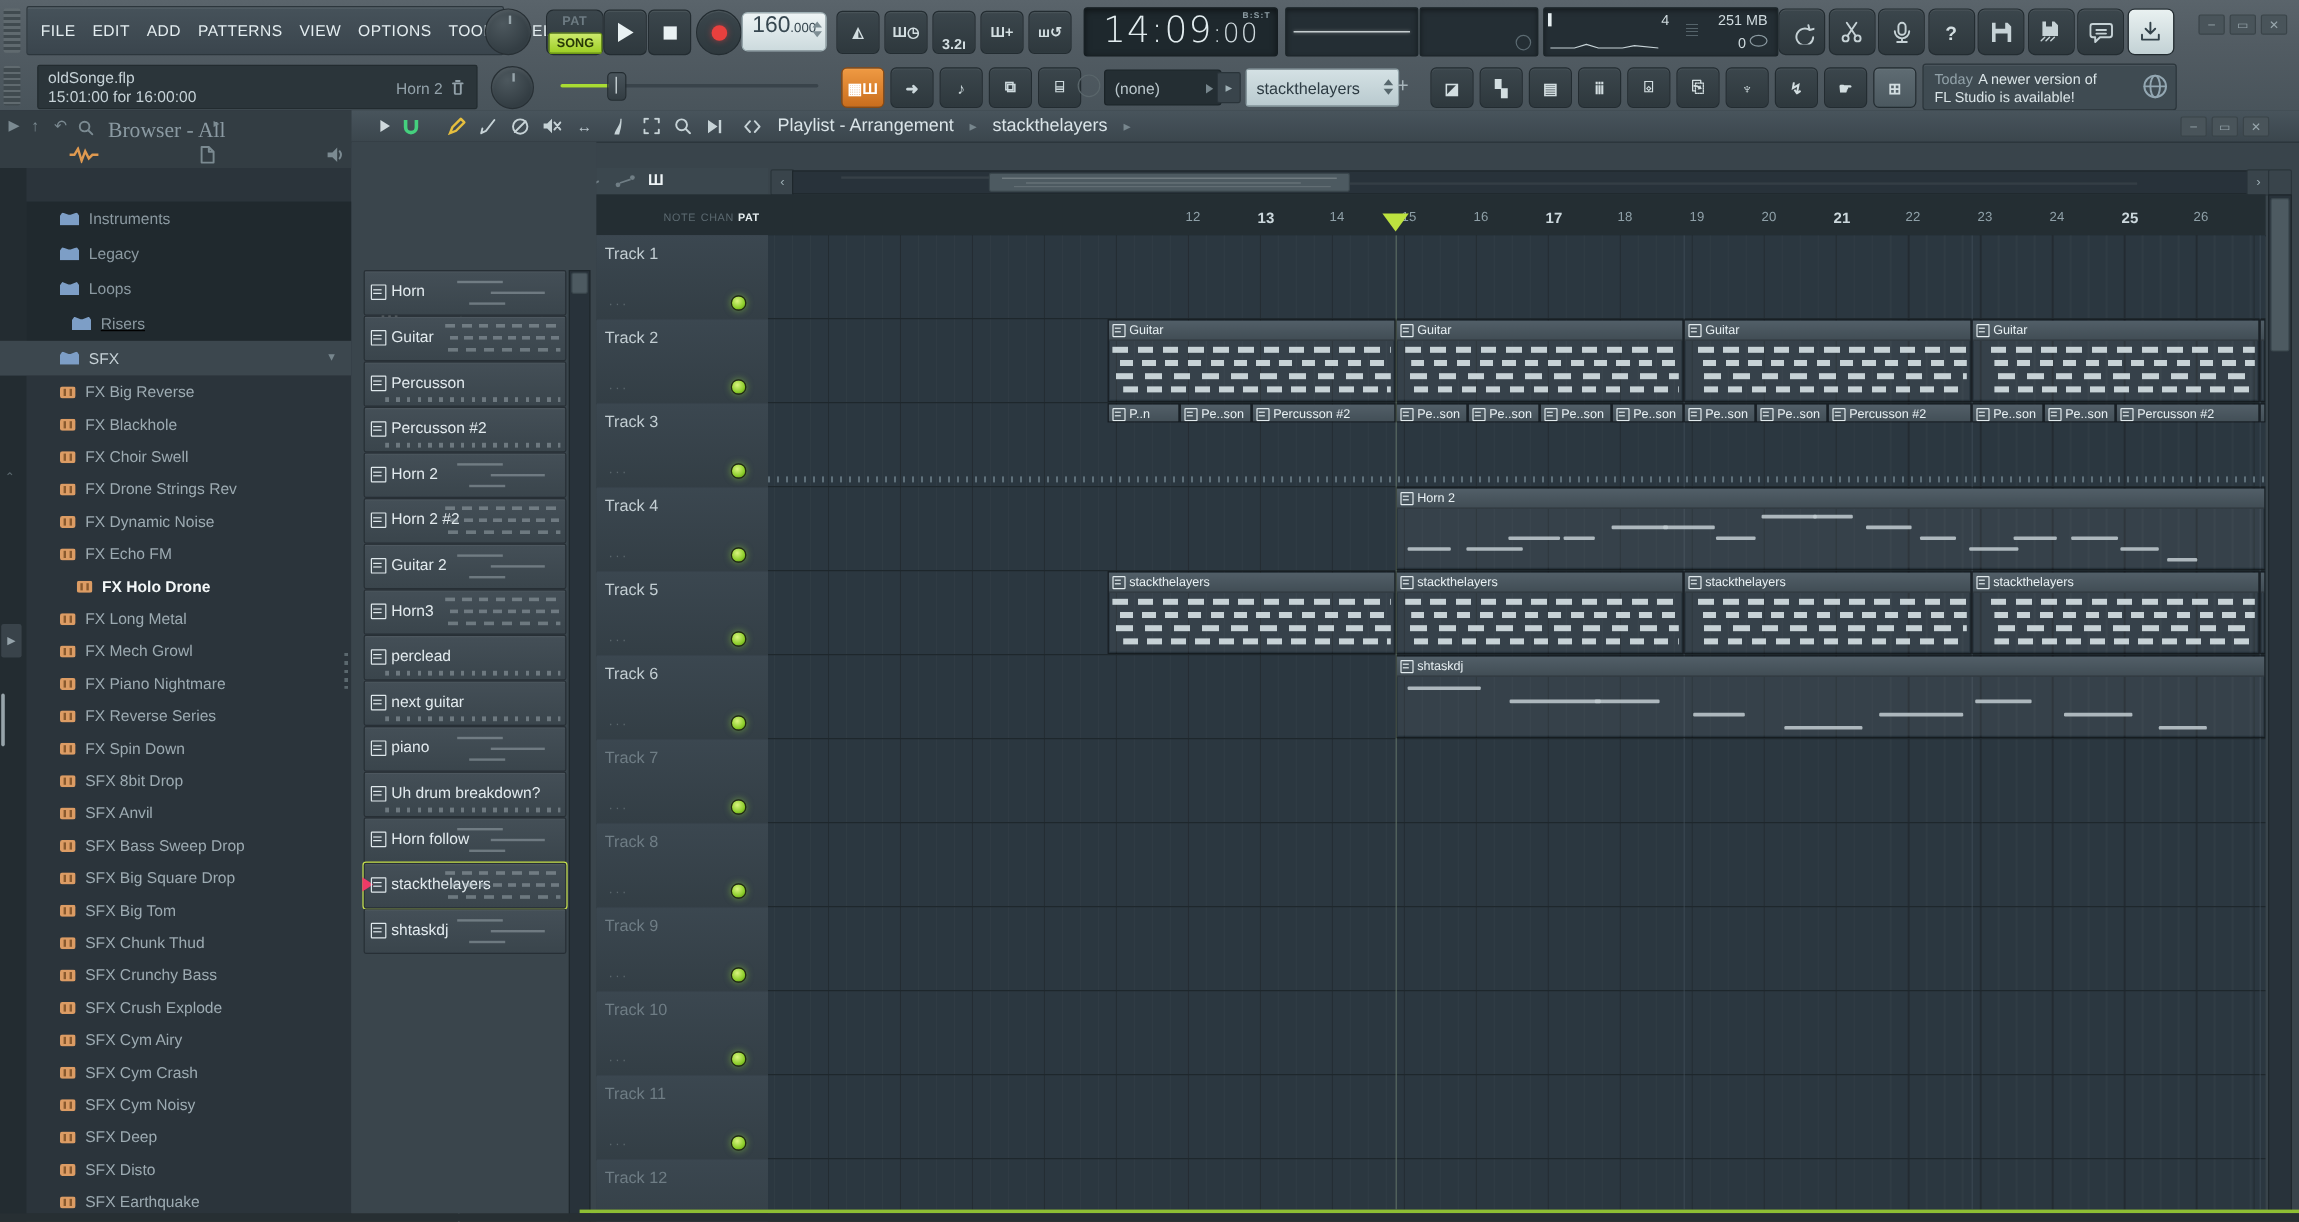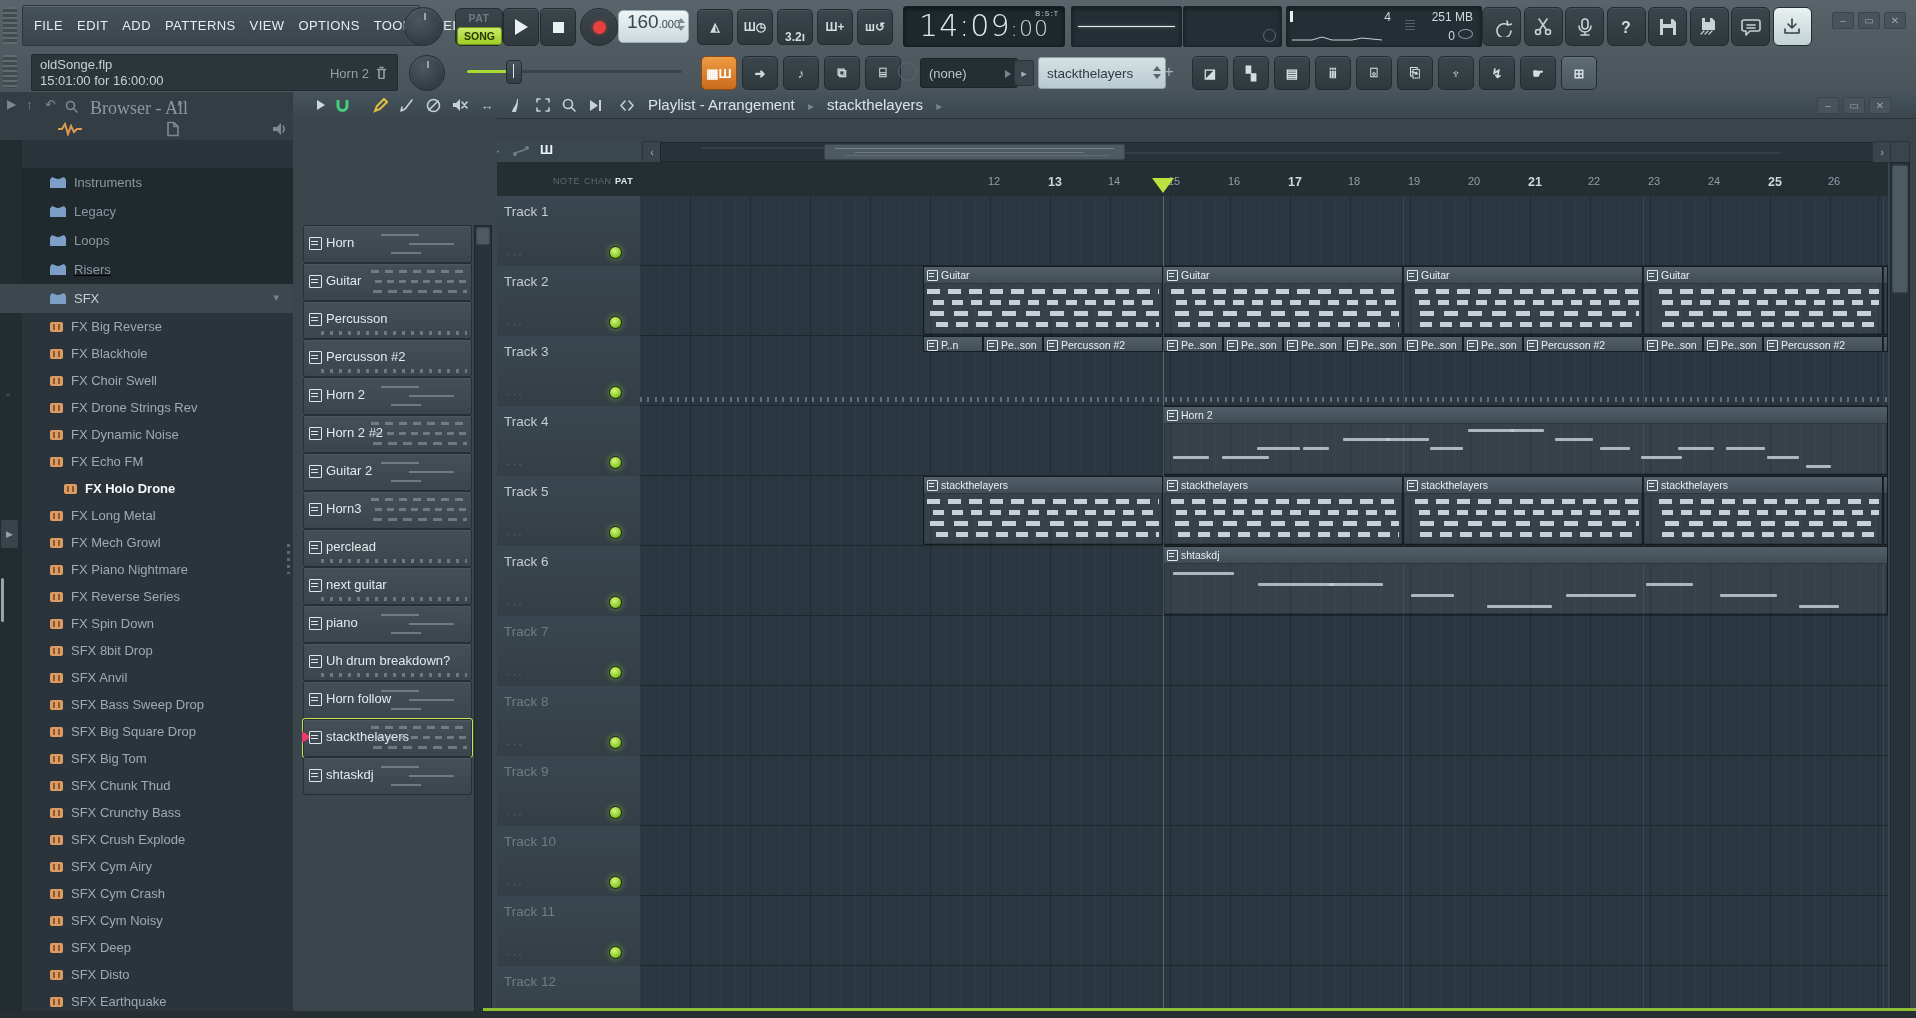--- a/index.html
+++ b/index.html
@@ -364,20 +364,30 @@
           <span class="glyph" style="font-size:13px">↯</span>
         </div>
         <div class="tb" style="left: 1520px; top: 56px; width: 34px; height: 32px;">
           <span class="glyph" style="font-size:13px">☛</span>
         </div>
         <div class="tb" style="left: 1561px; top: 56px; width: 34px; height: 32px; background: linear-gradient(rgb(95, 108, 115), rgb(75, 88, 95));">
           <span class="glyph" style="font-size:13px">⊞</span>
         </div>
       </div>
 
+    <div id="notif">
+      <div style="position:absolute;left:9px;top:3px"><span class="today">Today</span>
+        <span class="txt">A newer version of</span></div>
+      <div style="position:absolute;left:9px;top:18px"><span class="txt">FL Studio is available!</span></div>
+      <svg width="22" height="22" style="position:absolute;right:6px;top:7px">
+        <circle class="ic-svg" style="stroke:#93a7b2" cx="11" cy="11" r="9"></circle>
+        <ellipse class="ic-svg" style="stroke:#93a7b2" cx="11" cy="11" rx="4" ry="9"></ellipse>
+        <path class="ic-svg" style="stroke:#93a7b2" d="M2,11 h18"></path>
+        </svg>
+    </div>
   <div class="tb" style="left: 697px; top: 9px; width: 34px; height: 34px;">
         <span class="glyph" style="font-size:12px">◭</span>
       </div>
       <div class="tb" style="left: 737px; top: 9px; width: 34px; height: 34px;">
         <span class="glyph" style="font-size:12px">Ш◷</span>
       </div>
       <div class="tb" style="left: 777px; top: 9px; width: 34px; height: 34px; align-items: flex-end;">
         <span class="glyph" style="font-size:12px">3.2ı</span>
       </div>
       <div class="tb" style="left: 817px; top: 9px; width: 34px; height: 34px;">
@@ -425,21 +435,21 @@
           <span class="lbl" style="color: rgb(139, 153, 161);">Instruments</span>
         </div>
         <div class="trow" style="position: absolute; left: 0px; top: 29px; width: 271px; height: 29px; padding-left: 28px; box-sizing: border-box;">
           <div class="ficon"></div>
           <span class="lbl" style="color: rgb(139, 153, 161);">Legacy</span>
         </div>
         <div class="trow" style="position: absolute; left: 0px; top: 58px; width: 271px; height: 29px; padding-left: 28px; box-sizing: border-box;">
           <div class="ficon"></div>
           <span class="lbl" style="color: rgb(139, 153, 161);">Loops</span>
         </div>
-        <div class="trow" style="position: absolute; left: 0px; top: 87px; width: 271px; height: 29px; padding-left: 28px; box-sizing: border-box; text-decoration: underline;">
+        <div class="trow" style="position: absolute; left: 10px; top: 87px; width: 271px; height: 29px; padding-left: 28px; box-sizing: border-box; text-decoration: underline;">
           <div class="ficon"></div>
           <span class="lbl" style="color: rgb(139, 153, 161);">Risers</span>
         </div>
         <div class="trow" style="position: absolute; left: 0px; top: 116px; width: 293px; height: 29px; padding-left: 50px; box-sizing: border-box; background: rgb(60, 71, 78); margin-left: -22px;">
           <div class="ficon"></div>
           <span class="lbl" style="color: rgb(198, 209, 214);">SFX</span>
           <span style="position: absolute; right: 14px; top: 7px; color: rgb(119, 134, 141); font-size: 11px;">▾</span>
         </div>
         <div class="trow" style="position: absolute; left: 0px; top: 145px; width: 271px; height: 27px; padding-left: 28px; box-sizing: border-box;">
           <div class="sicon"></div>

